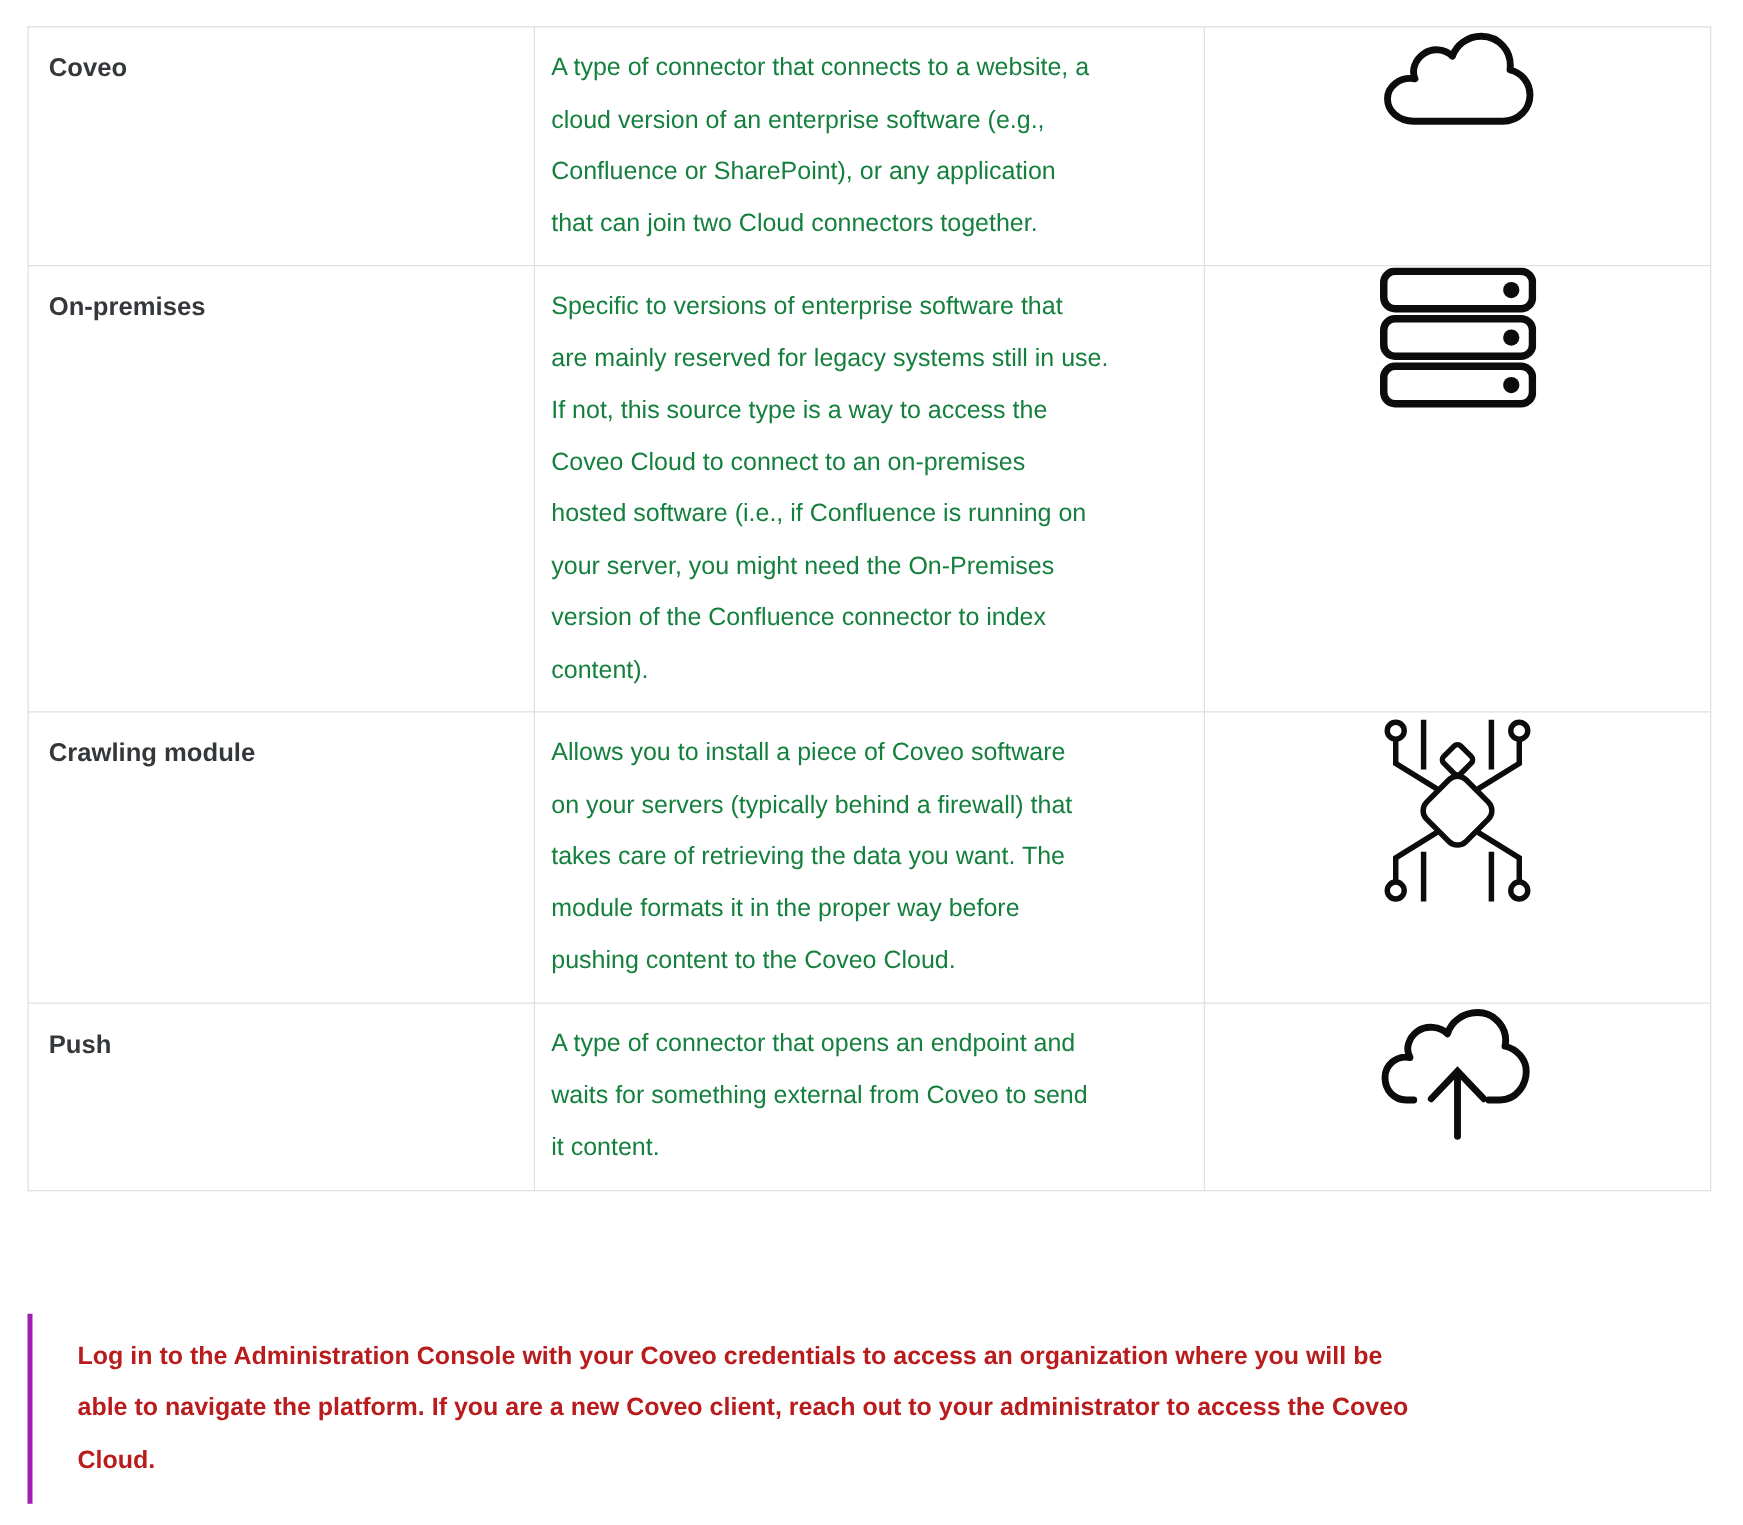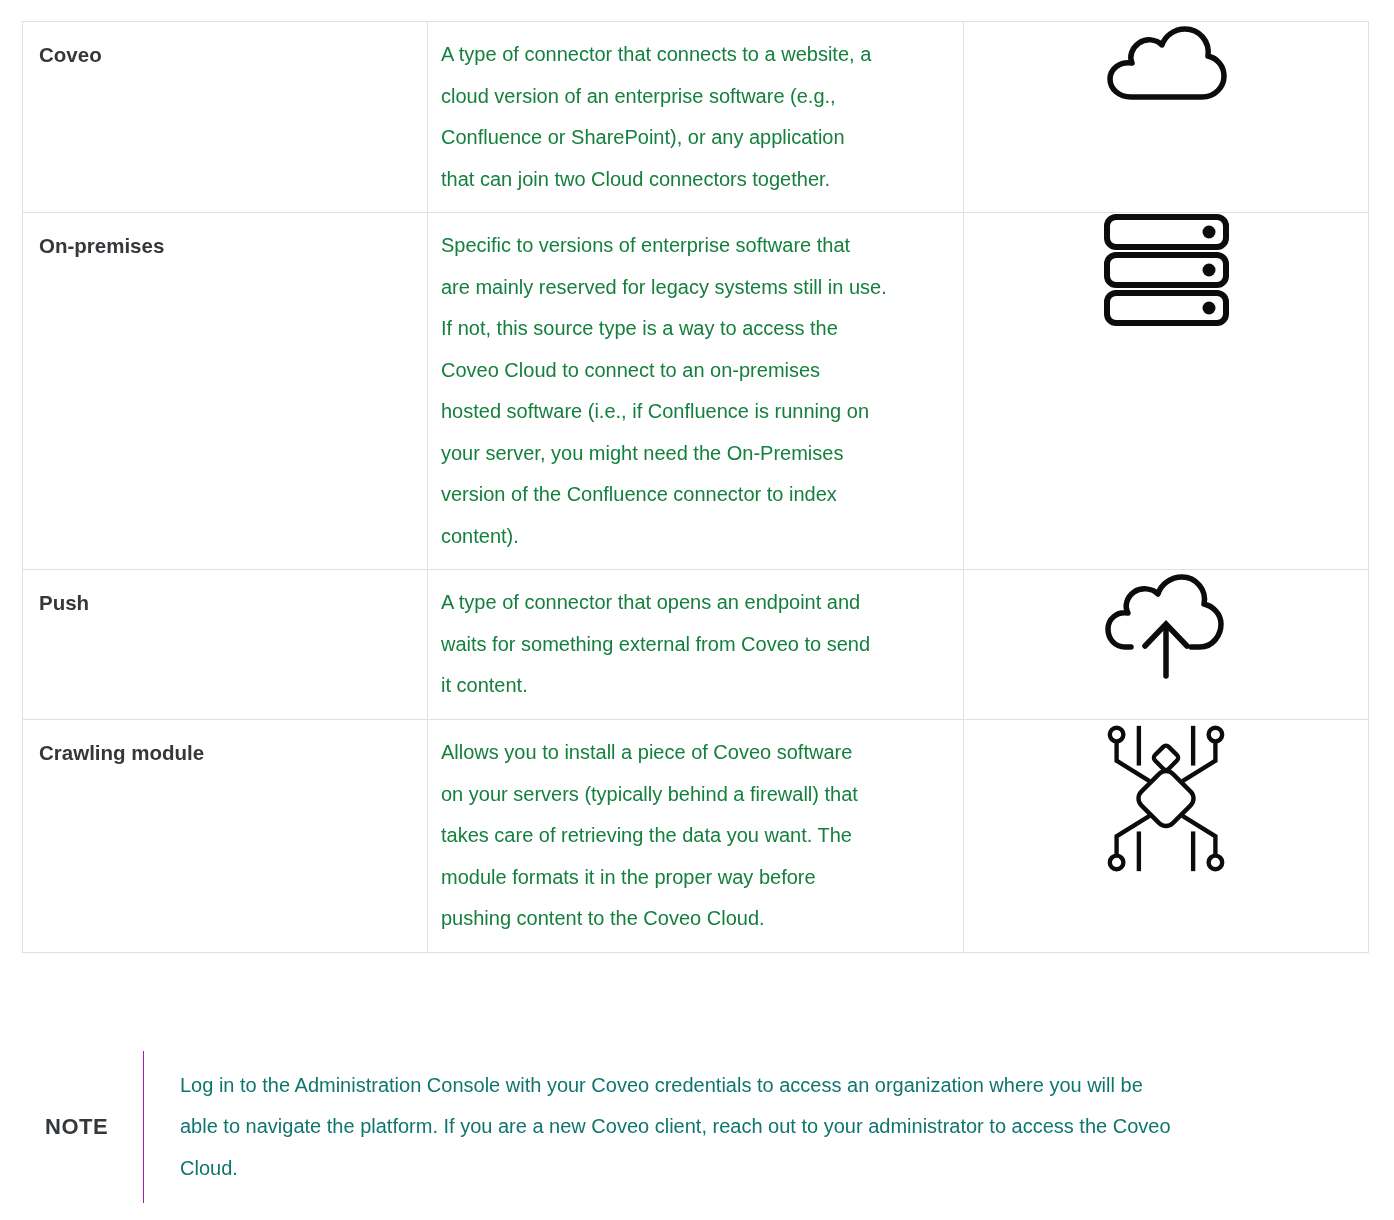--- a/index.html
+++ b/index.html
@@ -54,26 +54,27 @@
     display: flex;
     align-items: center;
     padding-left: 23px;
     font-size: 22px;
     font-weight: 700;
     letter-spacing: 0.5px;
     color: #35383b;
   }
   .note-body {
     flex: 1;
-    border-left: 1px solid #a21caf;
+    border-left: 4px solid #a21caf;
     padding: 14px 0 14px 36px;
     font-size: 20px;
     line-height: 41.5px;
-    color: #0f766e;
+    color: #b91c1c;
     white-space: pre-line;
+    font-weight: bold;
   }
 </style>
 </head>
 <body>
 
 <table class="doc-table">
   <colgroup>
     <col style="width:405px">
     <col style="width:536px">
     <col style="width:405px">
@@ -112,36 +113,20 @@
             <rect x="3" y="41" width="119" height="30" rx="9"></rect>
             <rect x="3" y="79" width="119" height="30" rx="9"></rect>
             <circle cx="105" cy="18" r="6.5" fill="#0c0c0c" stroke="none"></circle>
             <circle cx="105" cy="56" r="6.5" fill="#0c0c0c" stroke="none"></circle>
             <circle cx="105" cy="94" r="6.5" fill="#0c0c0c" stroke="none"></circle>
           </svg>
         </span>
       </td>
     </tr>
 
-    <tr style="height:150px">
-      <td class="term-cell">Push</td>
-      <td class="def-cell">A type of connector that opens an endpoint and
-waits for something external from Coveo to send
-it content.</td>
-      <td class="icon-cell">
-        <span>
-          <svg width="126" height="108" viewBox="0 0 126 108" fill="none" stroke="#0c0c0c" stroke-width="5.5" stroke-linecap="round">
-            <path d="M28,76 H22 C12,76 5,68 5,58 C5,48 14,40 25,42 C21,35 24,26 31,21 C38,16 49,17 55,23 C58,13 68,6 79,6 C93,6 104,19 101,33 C110,35 118,43 118,53 C118,64 110,76 97,76 H88" stroke-linejoin="round"></path>
-            <path d="M63,54 V105"></path>
-            <path d="M42,75 L63,53 L84,75" stroke-linejoin="miter"></path>
-          </svg>
-        </span>
-      </td>
-    </tr>
-
     <tr style="height:232px">
       <td class="term-cell">Crawling module</td>
       <td class="def-cell">Allows you to install a piece of Coveo software
 on your servers (typically behind a firewall) that
 takes care of retrieving the data you want. The
 module formats it in the proper way before
 pushing content to the Coveo Cloud.</td>
       <td class="icon-cell">
         <span>
           <svg width="126" height="155" viewBox="0 0 130 160" fill="none" stroke="#0c0c0c" stroke-width="4.5">
@@ -156,21 +141,36 @@
             <line x1="37" y1="5" x2="37" y2="46"></line>
             <line x1="93" y1="5" x2="93" y2="46"></line>
             <line x1="37" y1="114" x2="37" y2="155"></line>
             <line x1="93" y1="114" x2="93" y2="155"></line>
             <rect x="55" y="28" width="20" height="20" rx="4" transform="rotate(45 65 38)"></rect>
             <rect x="42" y="57" width="46" height="46" rx="10" transform="rotate(45 65 80)" fill="#ffffff"></rect>
           </svg>
         </span>
       </td>
     </tr>
+
+    <tr style="height:150px">
+      <td class="term-cell">Push</td>
+      <td class="def-cell">A type of connector that opens an endpoint and
+waits for something external from Coveo to send
+it content.</td>
+      <td class="icon-cell">
+        <span>
+          <svg width="126" height="108" viewBox="0 0 126 108" fill="none" stroke="#0c0c0c" stroke-width="5.5" stroke-linecap="round">
+            <path d="M28,76 H22 C12,76 5,68 5,58 C5,48 14,40 25,42 C21,35 24,26 31,21 C38,16 49,17 55,23 C58,13 68,6 79,6 C93,6 104,19 101,33 C110,35 118,43 118,53 C118,64 110,76 97,76 H88" stroke-linejoin="round"></path>
+            <path d="M63,54 V105"></path>
+            <path d="M42,75 L63,53 L84,75" stroke-linejoin="miter"></path>
+          </svg>
+        </span>
+      </td>
+    </tr>
   </tbody>
 </table>
 
 <div class="note">
-  <div class="note-label">NOTE</div>
   <div class="note-body">Log in to the Administration Console with your Coveo credentials to access an organization where you will be
 able to navigate the platform. If you are a new Coveo client, reach out to your administrator to access the Coveo
 Cloud.</div>
 </div>
 
 </body></html>

